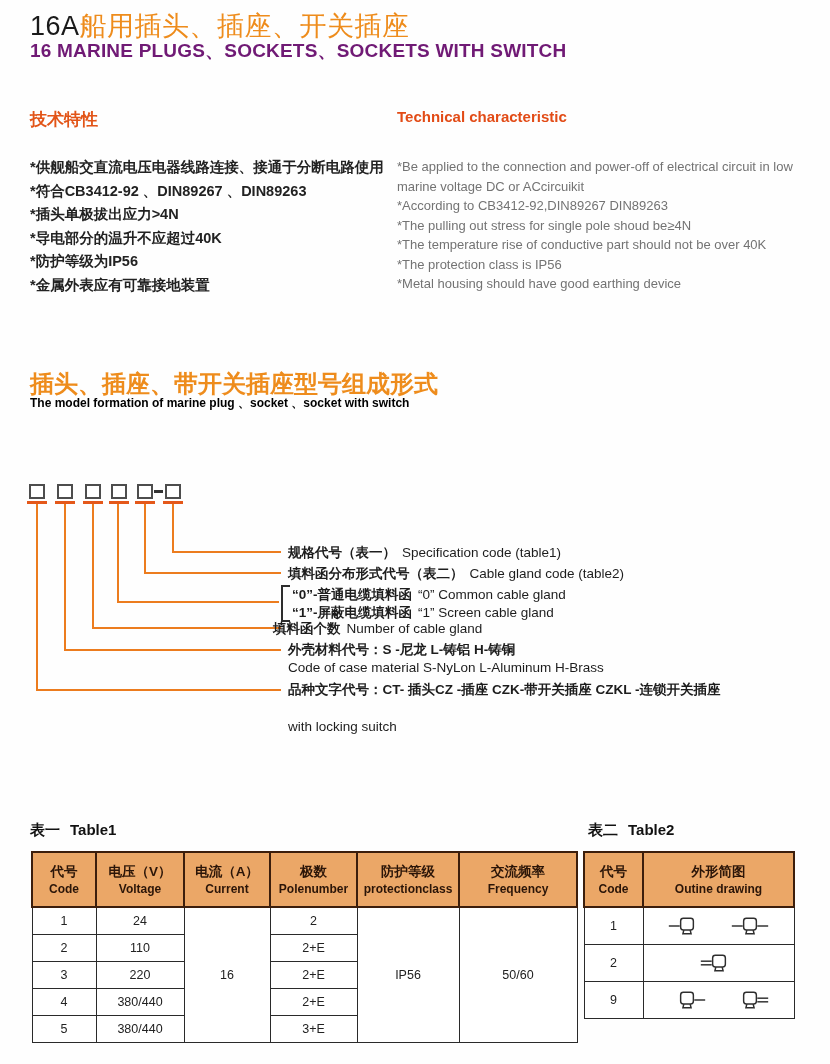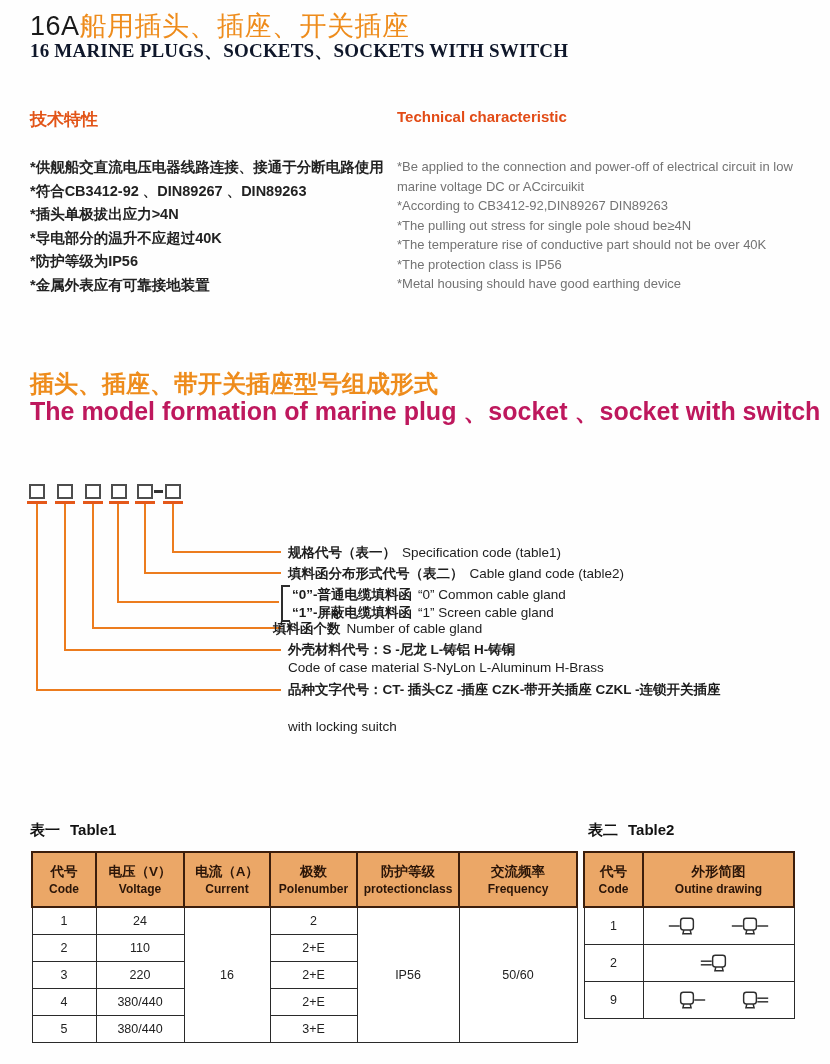--- a/index.html
+++ b/index.html
@@ -6,31 +6,31 @@
   .page{
     position:relative;width:830px;height:1064px;background:#fefefe;
     font-family:"Liberation Sans","DejaVu Sans",sans-serif;color:#1a1a1a;
     overflow:hidden;
   }
   .abs{position:absolute;}
 
   
   .title-line1{left:30px;top:8px;font-size:27px;font-weight:normal;letter-spacing:0.5px;white-space:nowrap;}
   .title-cn{color:#ee8c1c;}
-  .title-line2{left:30px;top:38px;font-size:19px;font-weight:bold;color:#0f172a;white-space:nowrap;letter-spacing:0.2px;font-family:Liberation Serif, serif;}
+  .title-line2{left:30px;top:38px;font-size:19px;font-weight:bold;color:#701a75;white-space:nowrap;letter-spacing:0.2px;}
 
   
   .tech-head-cn{left:30px;top:108px;font-size:17px;font-weight:bold;color:#e25417;}
   .tech-head-en{left:397px;top:108px;font-size:15px;font-weight:bold;color:#e24b16;}
   .tech-list-cn{left:30px;top:156px;width:362px;font-size:14.5px;line-height:23.5px;color:#222;font-weight:bold;}
   .tech-list-en{left:397px;top:157px;width:420px;font-size:13px;line-height:19.5px;color:#737373;}
 
   
   .model-head-cn{left:30px;top:368px;font-size:24px;font-weight:bold;color:#ee8c1c;white-space:nowrap;}
-  .model-head-en{left:30px;top:395px;font-size:25px;font-weight:bold;color:#be185d;white-space:nowrap;}
+  .model-head-en{left:30px;top:395px;font-size:12px;font-weight:bold;color:#000000;white-space:nowrap;}
 
   
   .mbox{width:12px;height:11px;border:2px solid #4d4d4d;background:#fff;}
   .mbox-bar{height:3px;background:#e4581a;}
   .mdash{height:3px;background:#333;}
   .vline{width:2px;background:#ec7c1e;}
   .hline{height:2px;background:#ec7c1e;}
   .dlabel{font-size:13.5px;white-space:nowrap;color:#1d1d1d;}
   .lab-cn{font-weight:bold;}
   .lab-en{font-weight:normal;margin-left:6px;}

